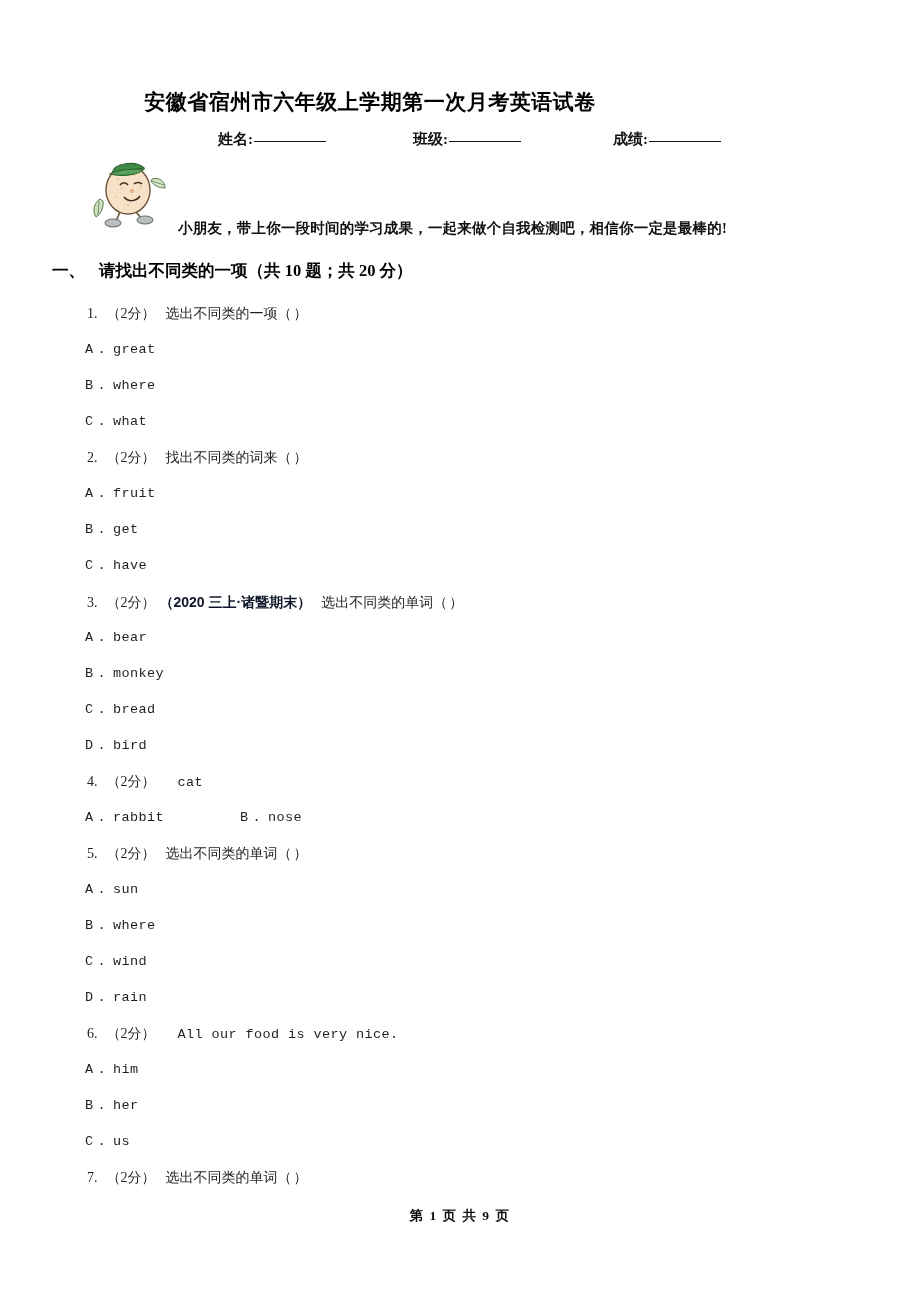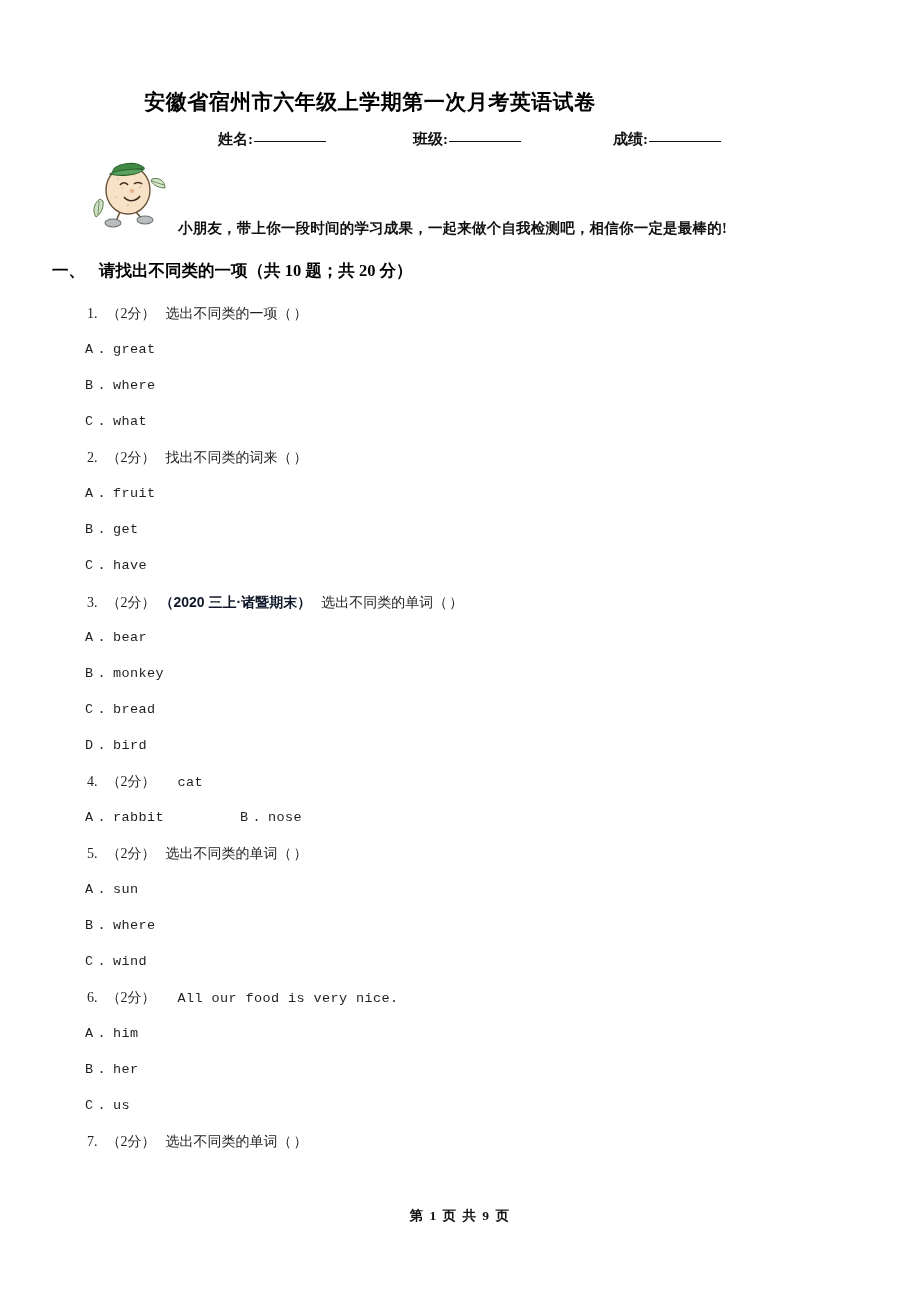--- a/index.html
+++ b/index.html
@@ -285,20 +285,21 @@
       </div>
     </div>
 
     <div class="q-block">
       <div class="q-stem">
         <span class="q-num">5.</span><span class="q-score">（2分）</span><span class="q-text">选出不同类的单词（</span><span class="q-paren">）</span>
       </div>
       <div class="opt"><span class="letter">A</span><span class="dot">.</span><span>sun</span></div>
       <div class="opt"><span class="letter">B</span><span class="dot">.</span><span>where</span></div>
       <div class="opt"><span class="letter">C</span><span class="dot">.</span><span>wind</span></div>
+      <div class="opt"><span class="letter">D</span><span class="dot">.</span><span>rain</span></div>
     </div>
 
     <div class="q-block">
       <div class="q-stem">
         <span class="q-num">6.</span><span class="q-score">（2分）</span><span class="q-text mono">All our food is very nice.</span>
       </div>
       <div class="opt"><span class="letter">A</span><span class="dot">.</span><span>him</span></div>
       <div class="opt"><span class="letter">B</span><span class="dot">.</span><span>her</span></div>
       <div class="opt"><span class="letter">C</span><span class="dot">.</span><span>us</span></div>
     </div>

